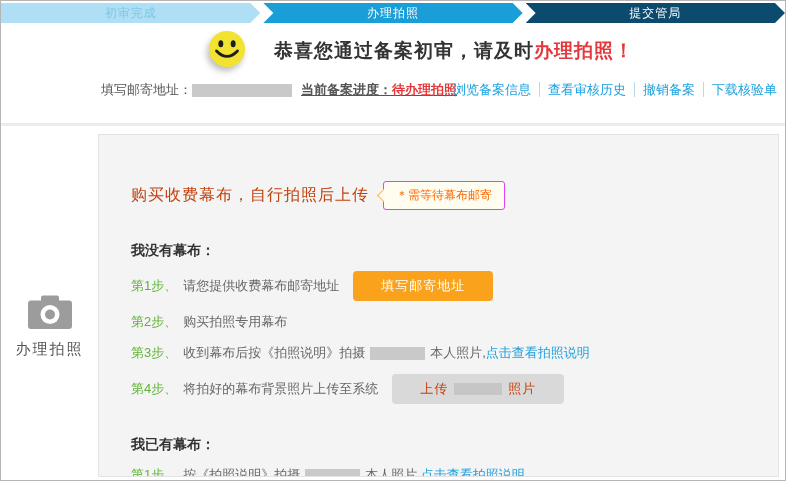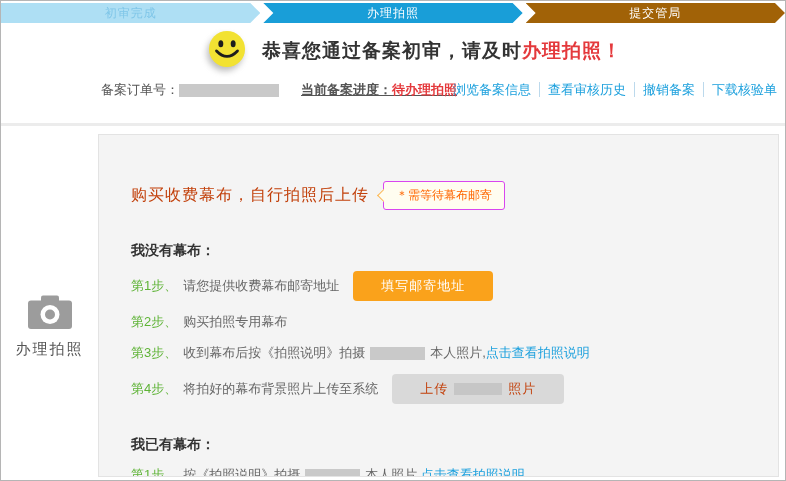--- a/index.html
+++ b/index.html
@@ -8,25 +8,25 @@
 
   
   .progress { display:flex; gap:3px; height:20px; margin-top:2px; }
   .pstep { flex:1; display:flex; align-items:center; justify-content:center;
            font-size:12px; color:#fff; letter-spacing:1px;
            clip-path:polygon(0 0, calc(100% - 10px) 0, 100% 50%, calc(100% - 10px) 100%, 0 100%, 10px 50%); }
   .pstep.first { clip-path:polygon(0 0, calc(100% - 10px) 0, 100% 50%, calc(100% - 10px) 100%, 0 100%); }
   .pstep.last  { clip-path:polygon(0 0, 100% 0, 100% 100%, 0 100%, 10px 50%); }
   .pstep.done    { background:#aedff4; color:#7fc6e8; }
   .pstep.active  { background:#199ed8; }
-  .pstep.pending { background:#a16207; }
+  .pstep.pending { background:#0c4a6e; }
 
   
   .header { height:100px; position:relative; background:#fff; }
-  .congrats { position:absolute; left:207px; top:7px; display:flex; align-items:center; gap:16px; }
+  .congrats { position:absolute; left:207px; top:7px; display:flex; align-items:center; gap:28px; }
   .smiley { filter:drop-shadow(-2px 4px 3px rgba(110,110,110,.45)); }
   .congrats-text { font-size:19px; font-weight:bold; color:#333; letter-spacing:1px; }
   .congrats-text .hl { color:#e4393c; }
   .meta-row { position:absolute; top:58px; left:0; right:0; height:18px; font-size:13px; color:#555; }
   .meta-order { position:absolute; left:100px; top:0; display:flex; align-items:center; }
   .redacted { display:inline-block; background:#c9c9c9; height:13px; vertical-align:middle; }
   .redacted.order { width:100px; }
   .redacted.name { width:55px; margin:0 5px; }
   .meta-status { position:absolute; left:300px; top:0; font-weight:bold; color:#555;text-decoration:underline; }
   .meta-status .val { color:#e4393c; }
@@ -81,21 +81,21 @@
           <ellipse cx="26.5" cy="14.5" rx="2.6" ry="3.7" fill="#1d1d1d"></ellipse>
           <path d="M9 22 Q20 33.5 31 22" stroke="#1d1d1d" stroke-width="3" fill="none" stroke-linecap="round"></path>
         </svg>
       </span>
       <span class="congrats-text">
         <span>恭喜您通过备案初审，请及时</span><span class="hl">办理拍照！</span>
       </span>
     </div>
     <div class="meta-row">
       <span class="meta-order">
-        <span>备案订单号：</span>
+        <span>填写邮寄地址：</span>
         <span class="redacted order"></span>
       </span>
       <span class="meta-status">
         <span>当前备案进度：</span><span class="val">待办理拍照</span>
       </span>
       <span class="meta-links">
         <span class="lnk">浏览备案信息</span><span class="lnk">查看审核历史</span><span class="lnk">撤销备案</span><span class="lnk">下载核验单</span>
       </span>
     </div>
   </div>

